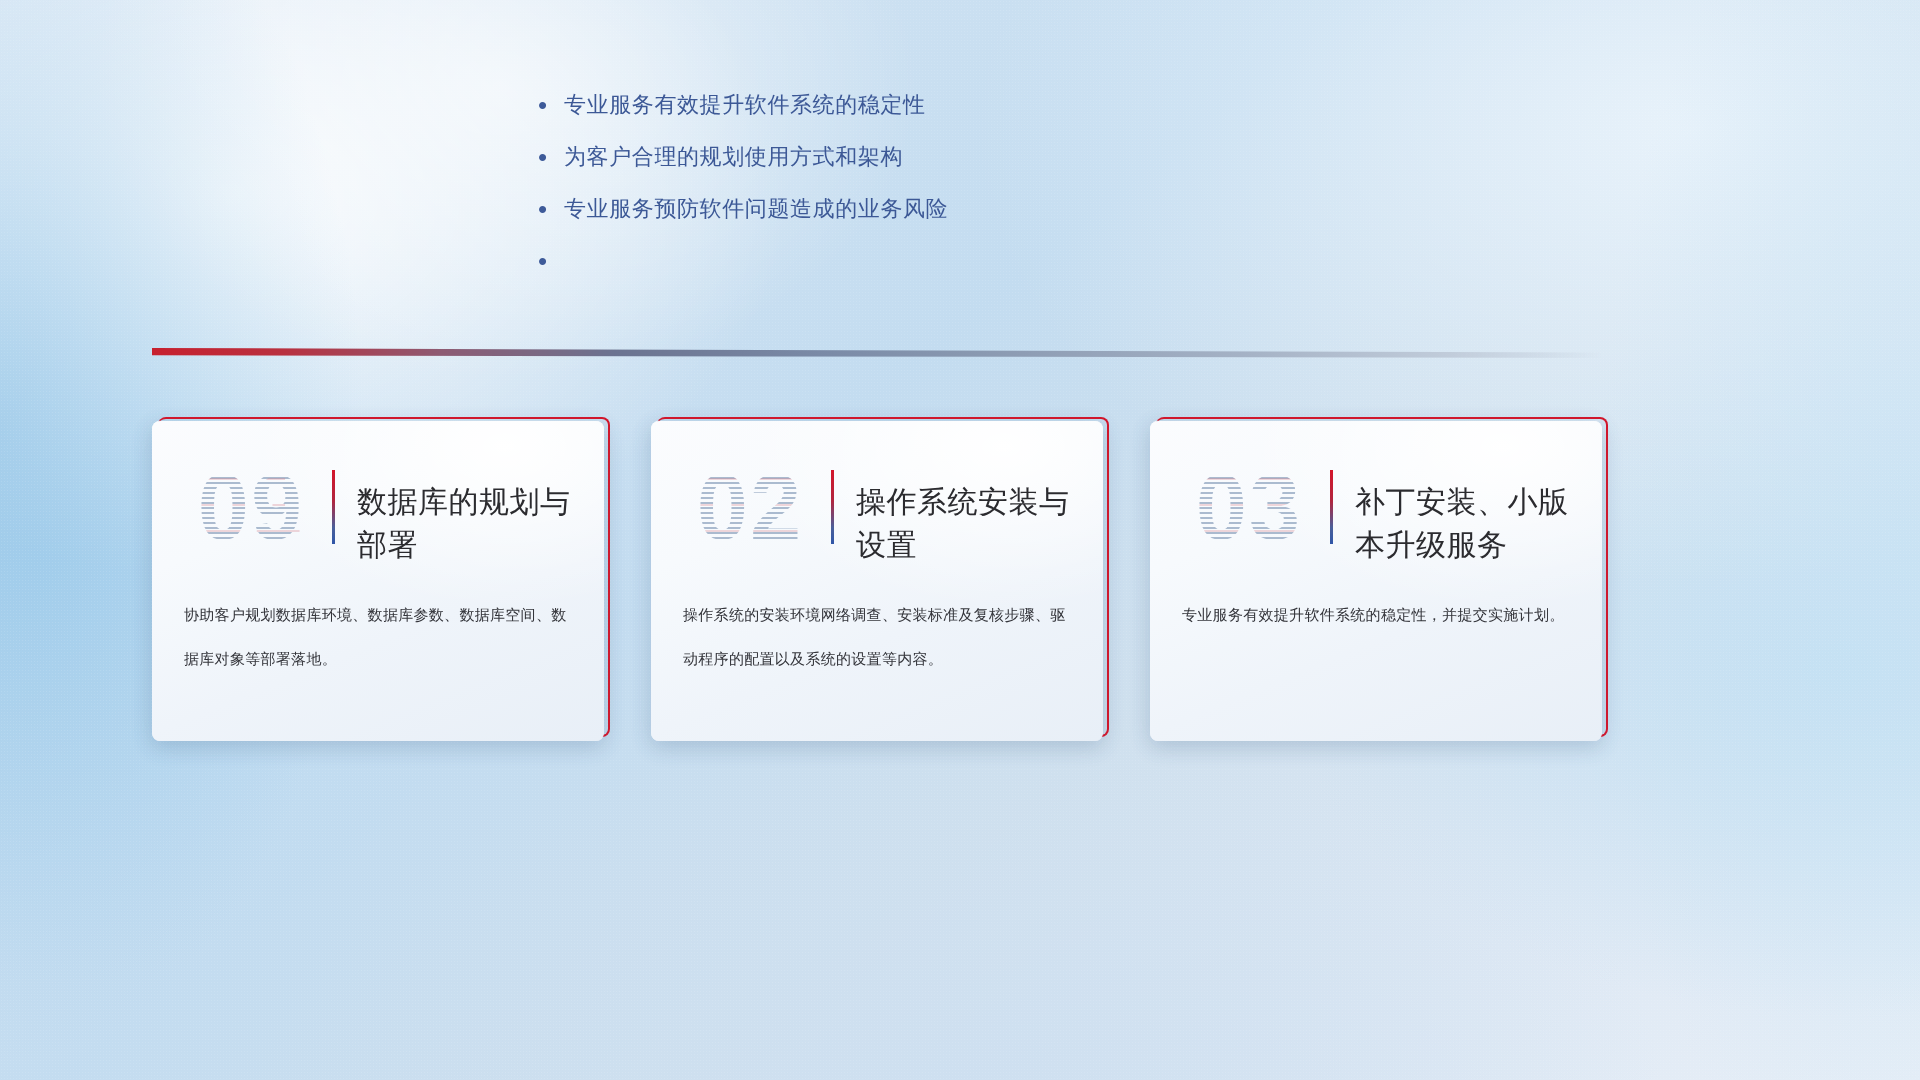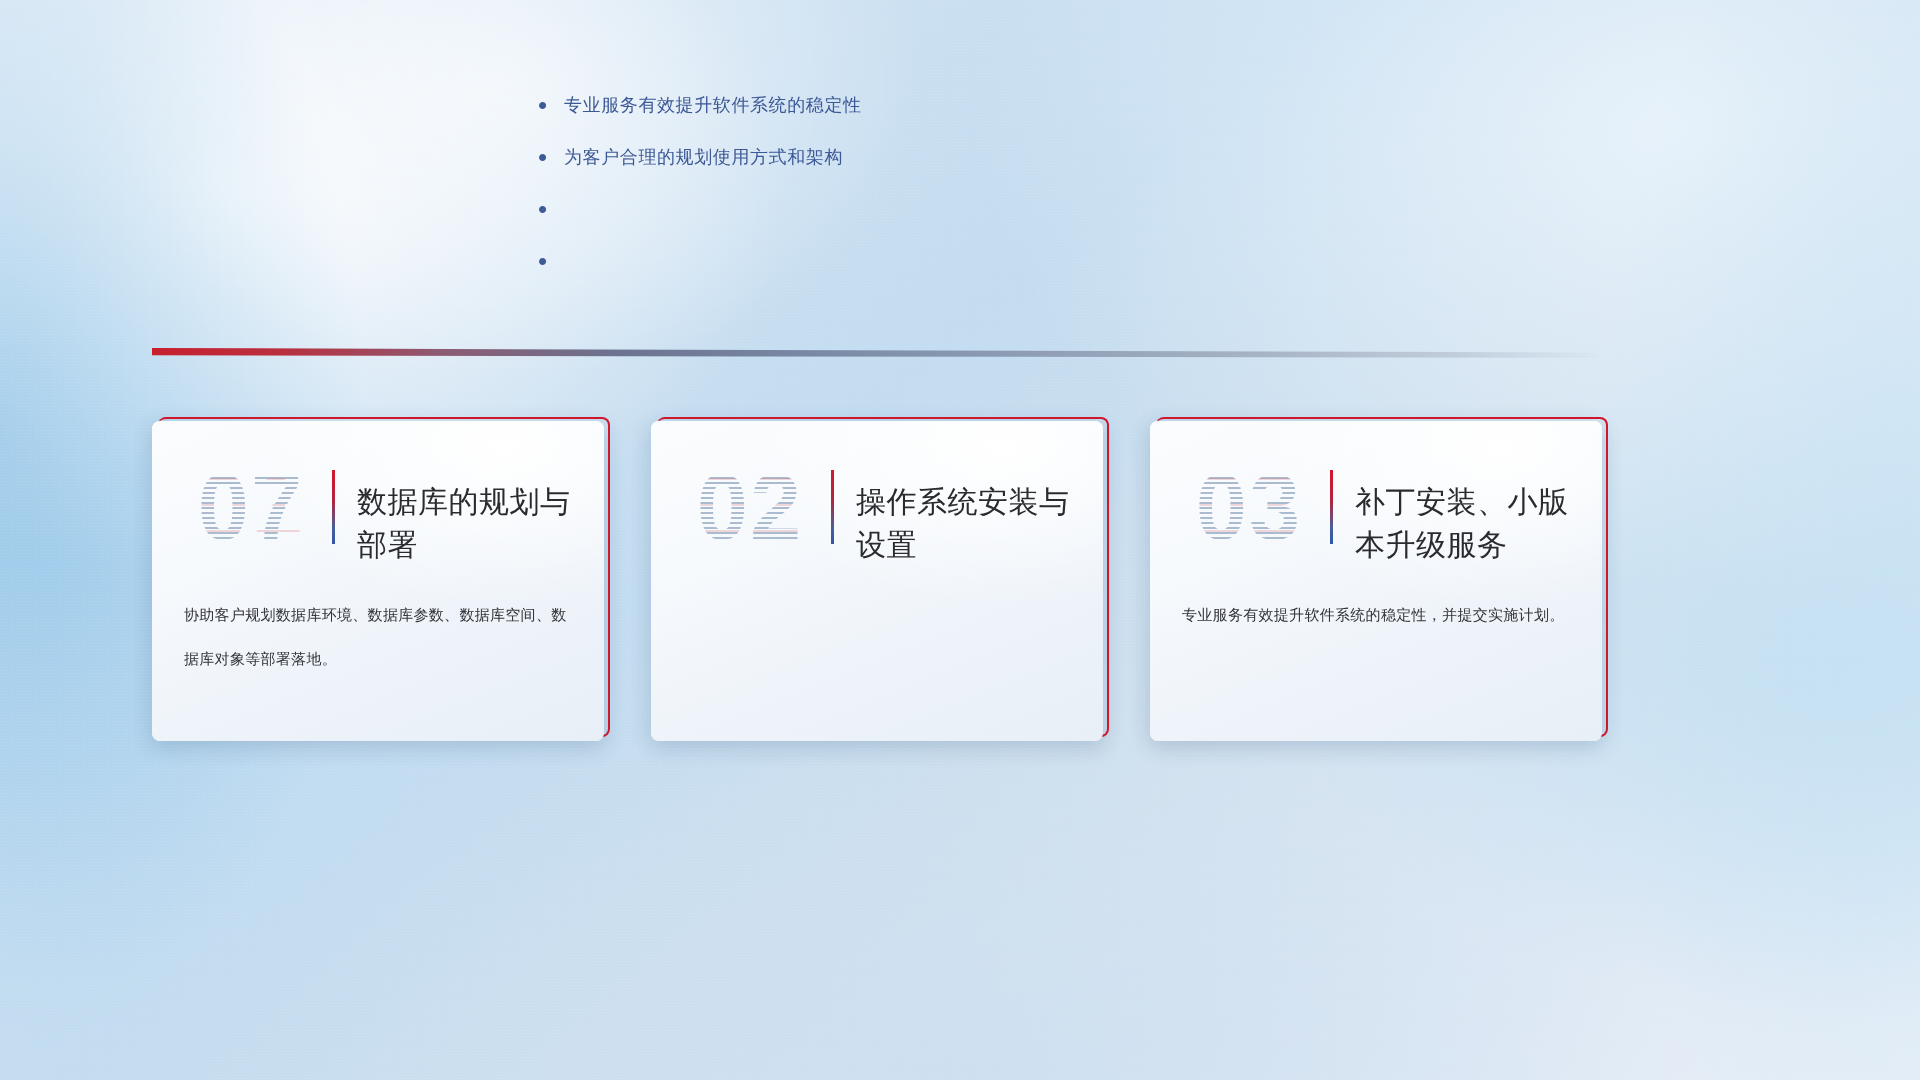--- a/index.html
+++ b/index.html
@@ -57,21 +57,21 @@
   }
   .bullet-dot{
     width:26px;
     flex:0 0 26px;
     color:#3d5a99;
     font-size:26px;
     line-height:34px;
     text-align:left;
   }
   .bullet-text{
-    font-size:18px;
+    font-size:22px;
     line-height:34px;
     color:#3c5896;
     letter-spacing:.6px;
     white-space:nowrap;
   }
 
   
   .divider-wrap{
     position:absolute;
     left:152px; top:348px;
@@ -234,53 +234,55 @@
       <span class="bullet-text">专业服务有效提升软件系统的稳定性</span>
     </div>
 
     <div class="bullet-row">
       <span class="bullet-dot">•</span>
       <span class="bullet-text">为客户合理的规划使用方式和架构</span>
     </div>
 
     <div class="bullet-row">
       <span class="bullet-dot">•</span>
+      <span class="bullet-text">专业服务预防软件问题造成的业务风险</span>
     </div>
 
     <div class="bullet-row">
       <span class="bullet-dot">•</span>
     </div>
 
   </div>
 
   <div class="divider-wrap">
     <div class="divider"></div>
   </div>
 
   <div class="cards">
 
     <div class="card">
       <div class="card-accent"></div>
       <div class="card-face"></div>
       <div class="card-head">
-        <div class="ghost-num" data-ghost="01">07</div>
+        <div class="ghost-num" data-ghost="01">09</div>
         <div class="head-rule"></div>
         <div class="card-title">数据库的规划与部署</div>
       </div>
       <div class="card-body">协助客户规划数据库环境、数据库参数、数据库空间、数据库对象等部署落地。</div>
     </div>
 
     <div class="card">
       <div class="card-accent"></div>
       <div class="card-face"></div>
       <div class="card-head">
         <div class="ghost-num" data-ghost="02">02</div>
         <div class="head-rule"></div>
         <div class="card-title">操作系统安装与设置</div>
       </div>
+      <div class="card-body">操作系统的安装环境网络调查、安装标准及复核步骤、驱动程序的配置以及系统的设置等内容。</div>
     </div>
 
     <div class="card">
       <div class="card-accent"></div>
       <div class="card-face"></div>
       <div class="card-head">
         <div class="ghost-num" data-ghost="03">03</div>
         <div class="head-rule"></div>
         <div class="card-title">补丁安装、小版本升级服务</div>
       </div>

